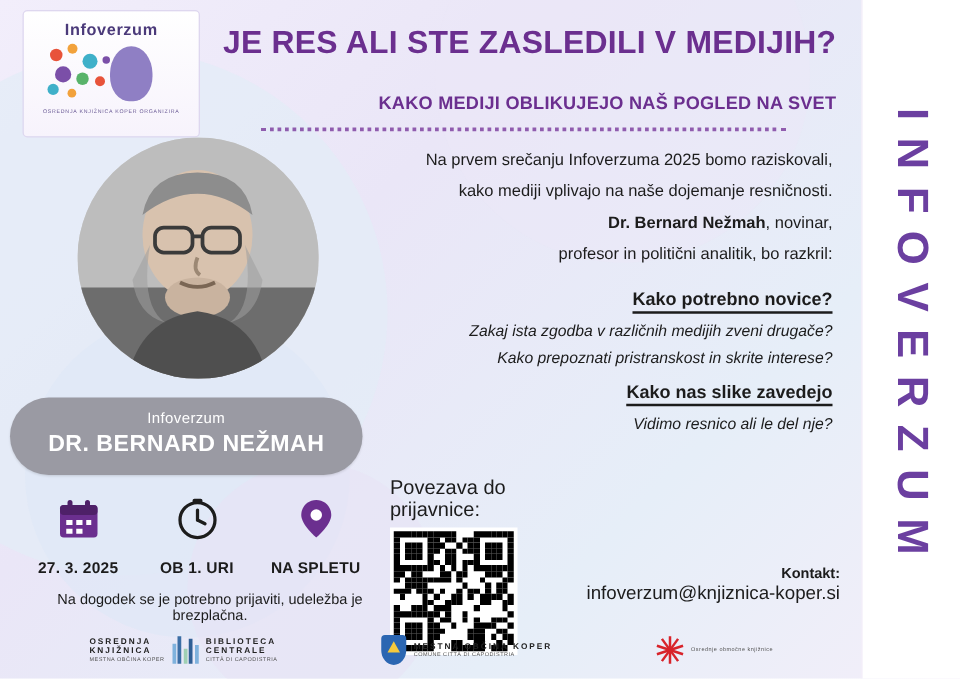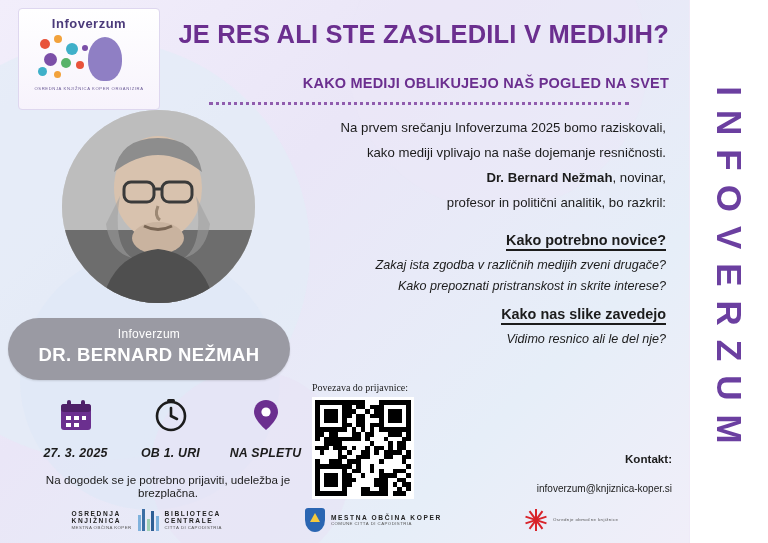--- a/index.html
+++ b/index.html
@@ -182,26 +182,25 @@
   .plate .name {
     font-size: 18.5px;
     font-weight: bold;
     margin-top: 3px;
     letter-spacing: .4px;
   }
 
   
   .info-row {
     position: absolute;
-    left: 28px; top: 398px;
+    left: 15px; top: 398px;
     width: 285px;
     display: flex;
     justify-content: space-around;
     align-items: flex-end;
-    font-style: italic;
   }
   .info-item { text-align: center; width: 92px; }
   .info-item .lbl {
     margin-top: 10px;
     font-size: 12.4px;
     font-weight: bold;
     color: #1c1c1c;
     letter-spacing: .2px;
   }
   .icon-cal, .icon-clock, .icon-pin { display: inline-block; }
@@ -215,24 +214,23 @@
     text-align: center;
   }
 
   
   .qr-wrap {
     position: absolute;
     left: 312px; top: 382px;
     width: 105px;
   }
   .qr-label {
-    font-size: 10px;
+    font-size: 16px;
     color: #1c1c1c;
     margin-bottom: 4px;
-    font-family: Liberation Serif, serif;
   }
   .qr {
     width: 96px; height: 96px;
     background: #ffffff;
     padding: 3px;
   }
   .qr-grid {
     display: grid;
     grid-template-columns: repeat(21, 1fr);
     grid-template-rows: repeat(21, 1fr);
@@ -243,21 +241,21 @@
 
   
   .contact {
     position: absolute;
     right: 96px; top: 452px;
     width: 230px;
     text-align: right;
     color: #1c1c1c;
   }
   .contact .ct { font-size: 11.6px; font-weight: bold; }
-  .contact .cm { font-size: 10px; margin-top: 18px; }
+  .contact .cm { font-size: 15px; margin-top: 1px; }
 
   
   .footer {
     position: absolute;
     left: 0; bottom: 0;
     width: 690px; height: 46px;
     display: flex;
     align-items: center;
     justify-content: space-around;
     padding: 0 30px;

